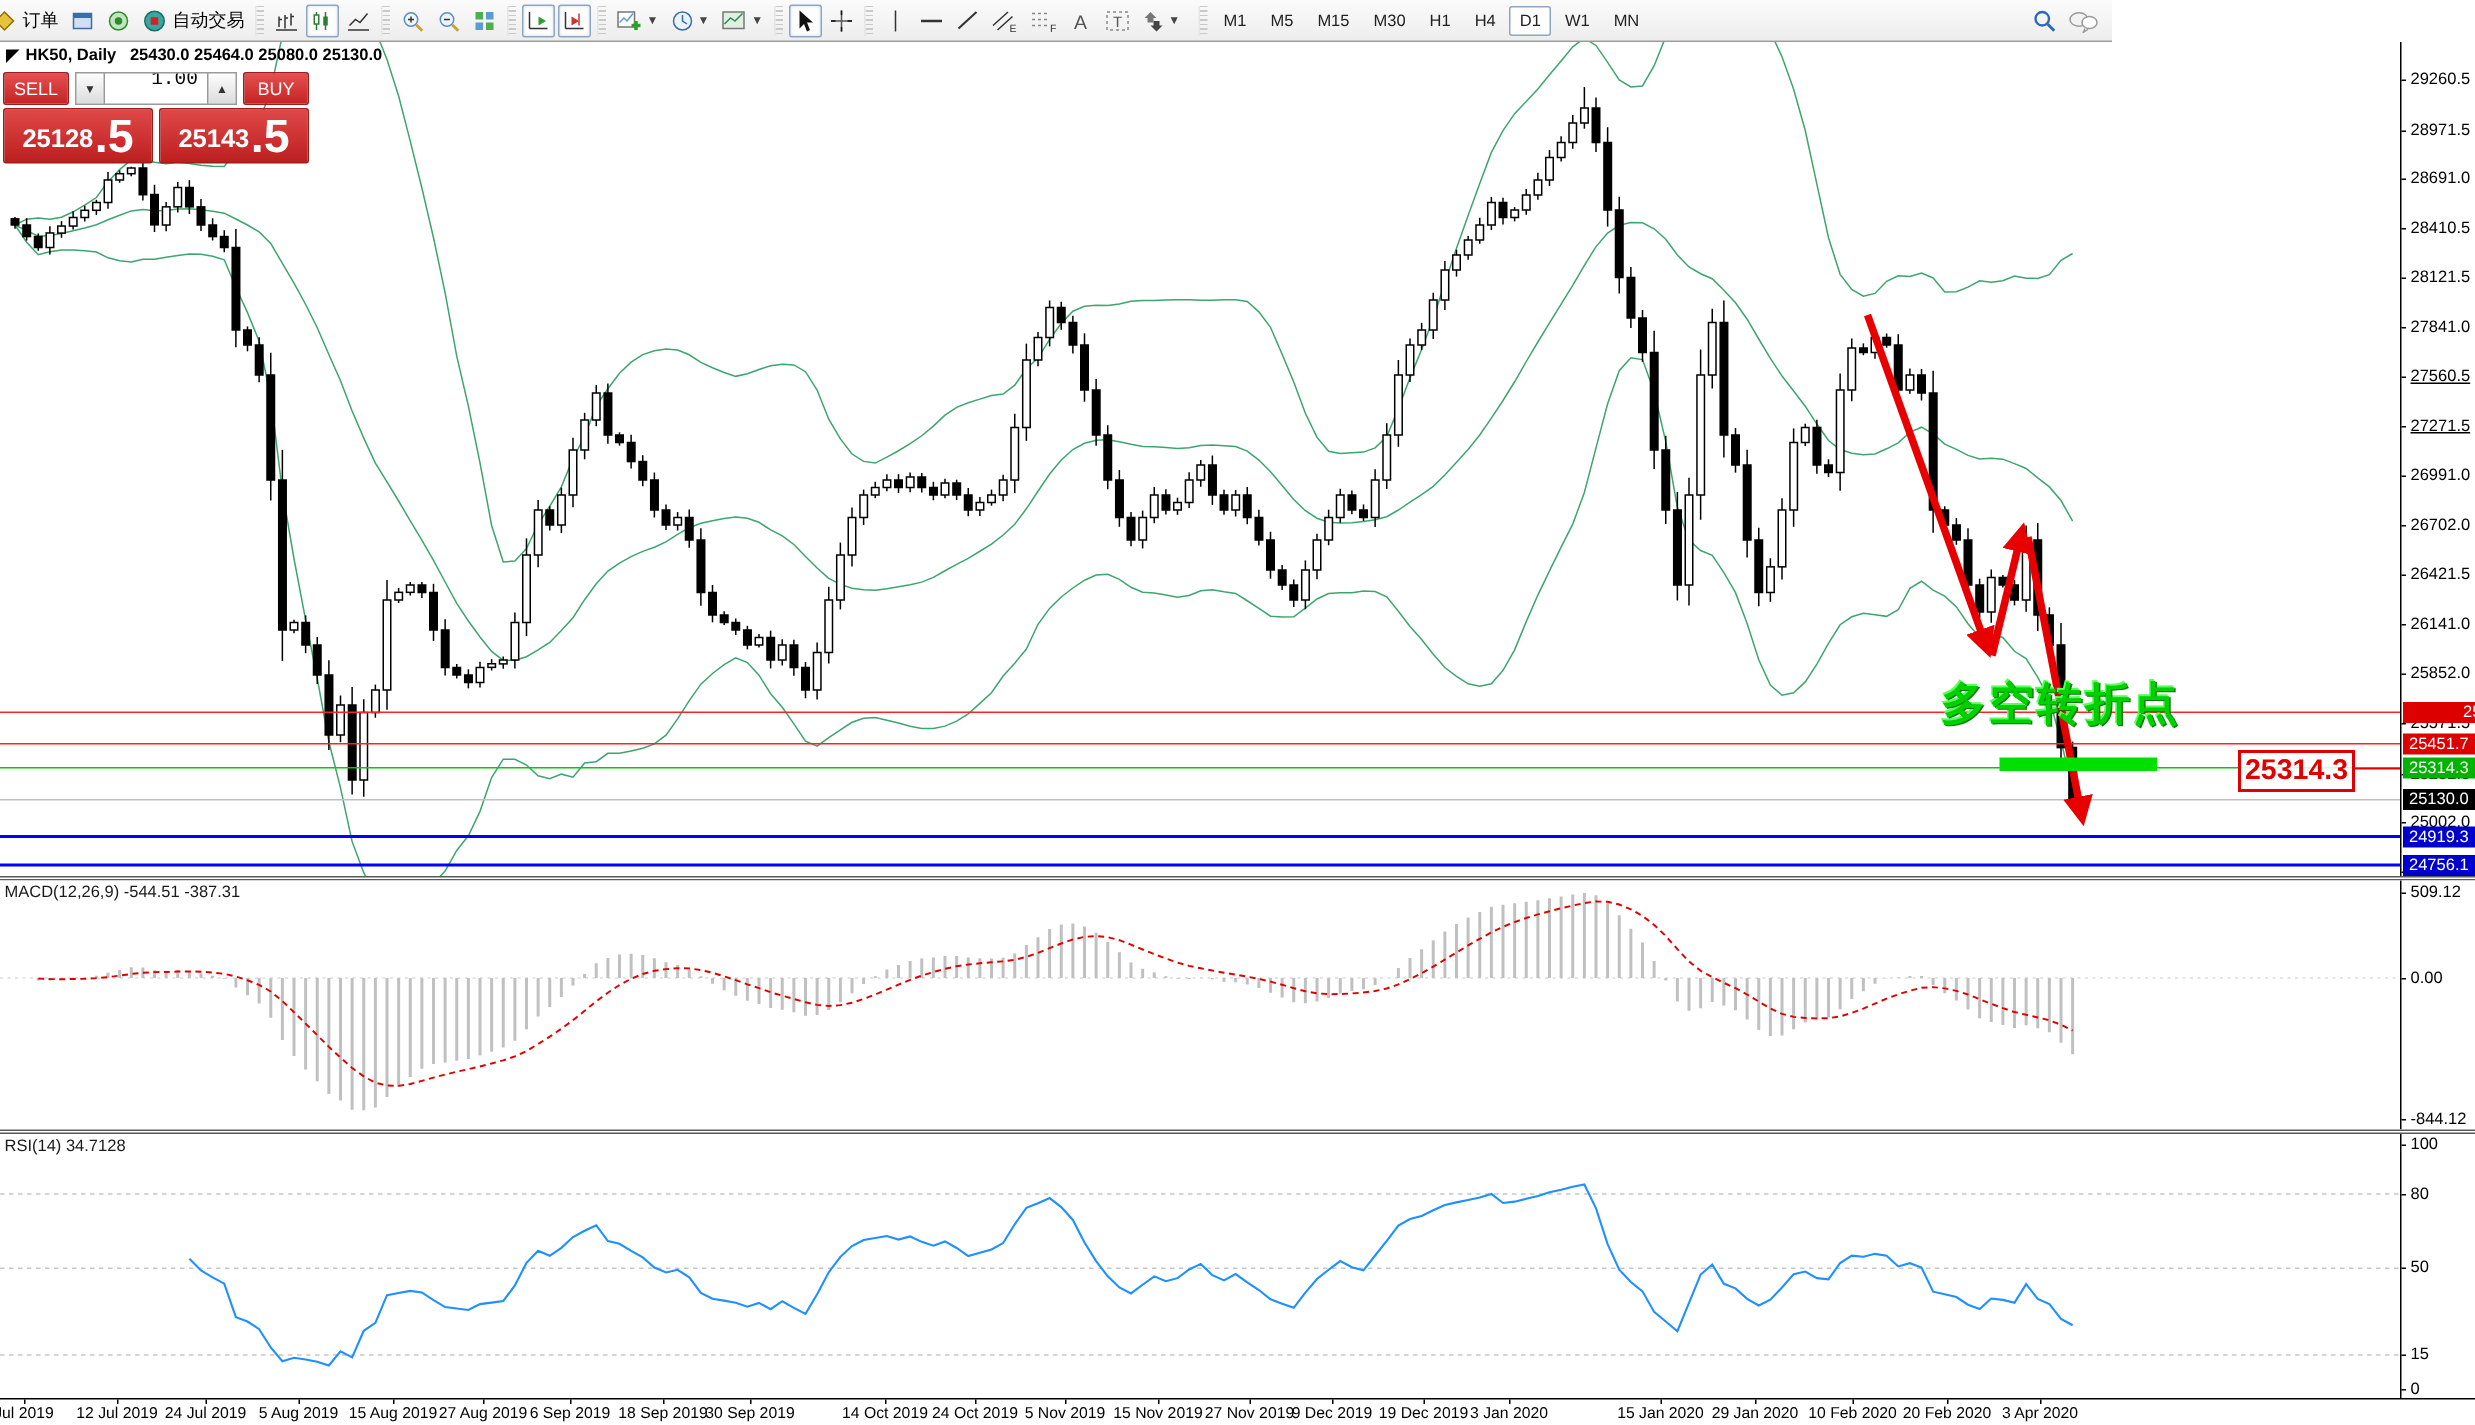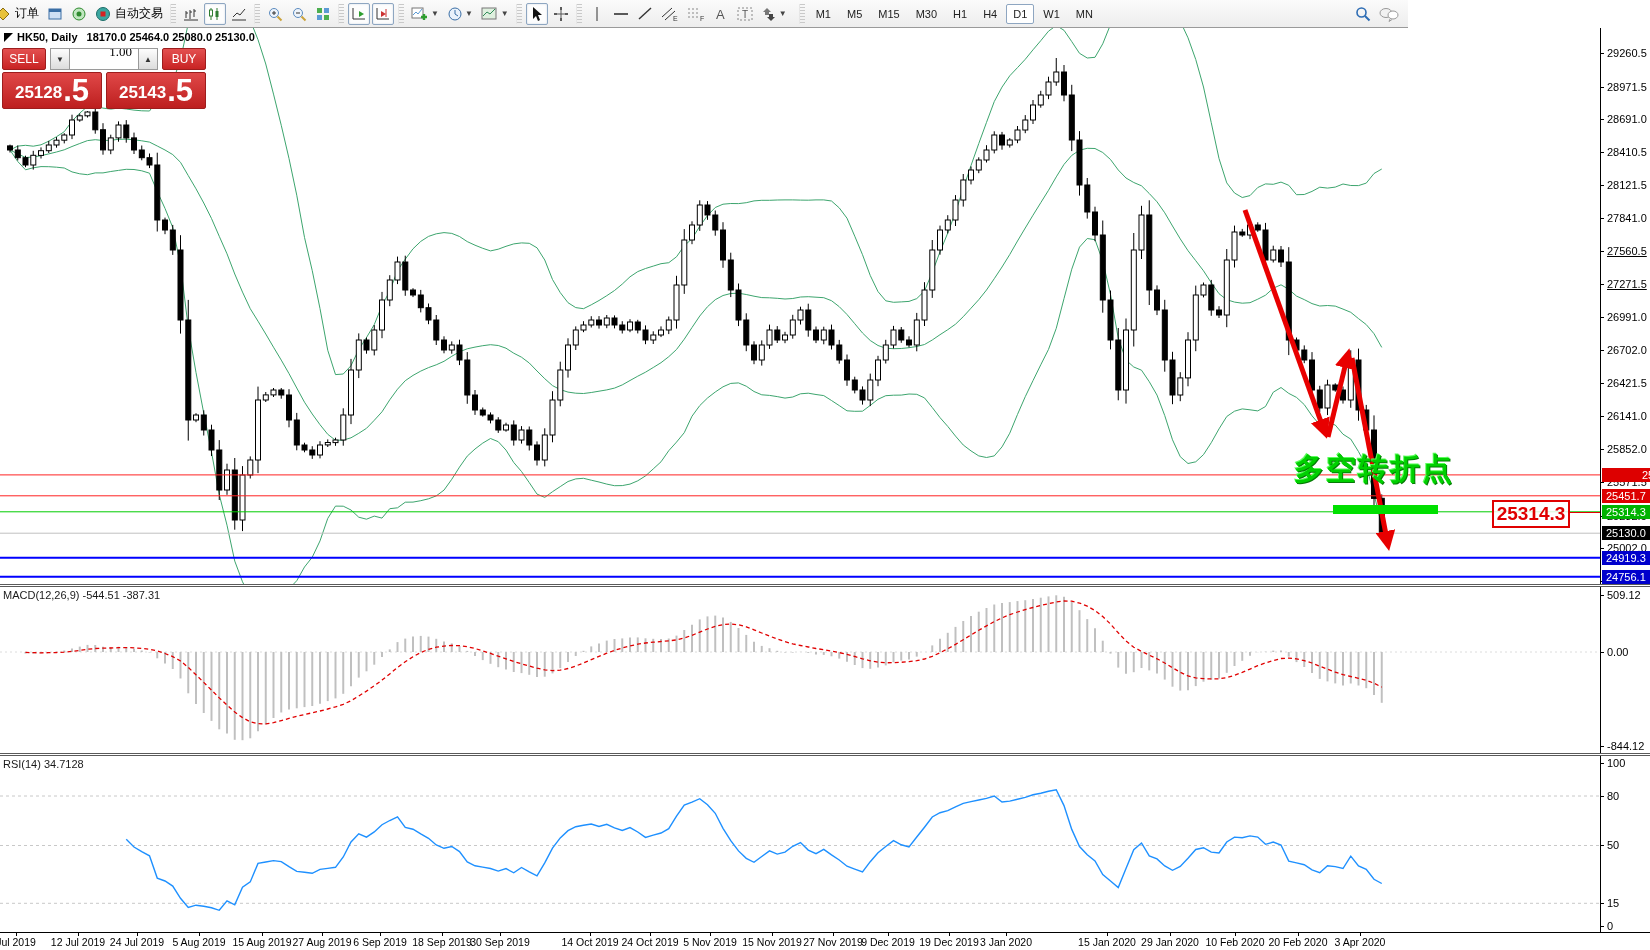--- a/index.html
+++ b/index.html
@@ -34,21 +34,21 @@
   .ind-label{position:absolute;left:3px;top:2px;font-size:11px;color:#1a1a1a;}
   
   #trade{position:absolute;left:2px;top:48px;width:204px;}
   #trade .row1{display:flex;height:22px;}
   .tr-btn{background:linear-gradient(#e35050,#c82323);border:1px solid #9d1d1d;color:#fff;font-size:12px;
           display:flex;align-items:center;justify-content:center;border-radius:2px;}
   #sell-btn{width:42px;} #buy-btn{width:42px;}
   .spin{width:20px;background:linear-gradient(#fdfdfd,#dcdcdc);border:1px solid #9a9a9a;color:#333;
         display:flex;align-items:center;justify-content:center;font-size:8px;box-sizing:border-box;}
   #vol{width:68px;border:1px solid #9a9a9a;border-left:none;border-right:none;text-align:right;font-size:13px;
-       padding:0 6px 14px 0;font-family:Liberation Serif, serif;box-sizing:border-box;}
+       padding:0 6px 14px 0;font-family:Liberation Mono, monospace;box-sizing:border-box;}
   #trade .row2{display:flex;margin-top:2px;height:37px;gap:4px;}
   .pricebox{flex:1;background:linear-gradient(#e04848,#bd1f1f);border:1px solid #9d1d1d;color:#fff;
             display:flex;align-items:flex-end;justify-content:center;border-radius:2px;padding-bottom:2px;}
   .pb-main{font-size:17px;font-weight:bold;line-height:26px;}
   .pb-pip{font-size:31px;font-weight:bold;line-height:31px;margin-left:1px;}
   
   #symtitle{position:absolute;left:17px;top:31px;font-size:11px;font-weight:bold;color:#000;}
   #collapse-arrow{position:absolute;left:4px;top:33px;width:0;height:0;border-left:9px solid #000;border-bottom:9px solid transparent;}
   #cn-note{position:absolute;left:1294px;top:449px;font-size:30px;font-weight:bold;color:#00d000;
            text-shadow:1px 1px 0 #067a06,-1px -1px 0 #59ff59;letter-spacing:2px;white-space:nowrap;}
@@ -671,21 +671,21 @@
       <div class="tag" style="top: 461px; background: rgb(221, 0, 0);">25451.7</div>
       <div class="tag" style="top: 477px; background: rgb(0, 179, 0);">25314.3</div>
       <div class="tag" style="top: 498px; background: rgb(0, 0, 0);">25130.0</div>
       <div class="tag" style="top: 523px; background: rgb(0, 0, 204);">24919.3</div>
       <div class="tag" style="top: 542px; background: rgb(0, 0, 204);">24756.1</div>
     </div>
 
   <div id="collapse-arrow"></div>
   <div id="symtitle">
     <span>HK50, Daily</span>
-    <span style="margin-left:6px;">18170.0 25464.0 25080.0 25130.0</span>
+    <span style="margin-left:6px;">25430.0 25464.0 25080.0 25130.0</span>
   </div>
 
   <div id="trade">
     <div class="row1">
       <div class="tr-btn" id="sell-btn">SELL</div>
       <div class="spin" style="margin-left:4px;">▼</div>
       <input id="vol" value="1.00" style="">
       <div class="spin">▲</div>
       <div class="tr-btn" id="buy-btn" style="margin-left:4px;">BUY</div>
     </div>

